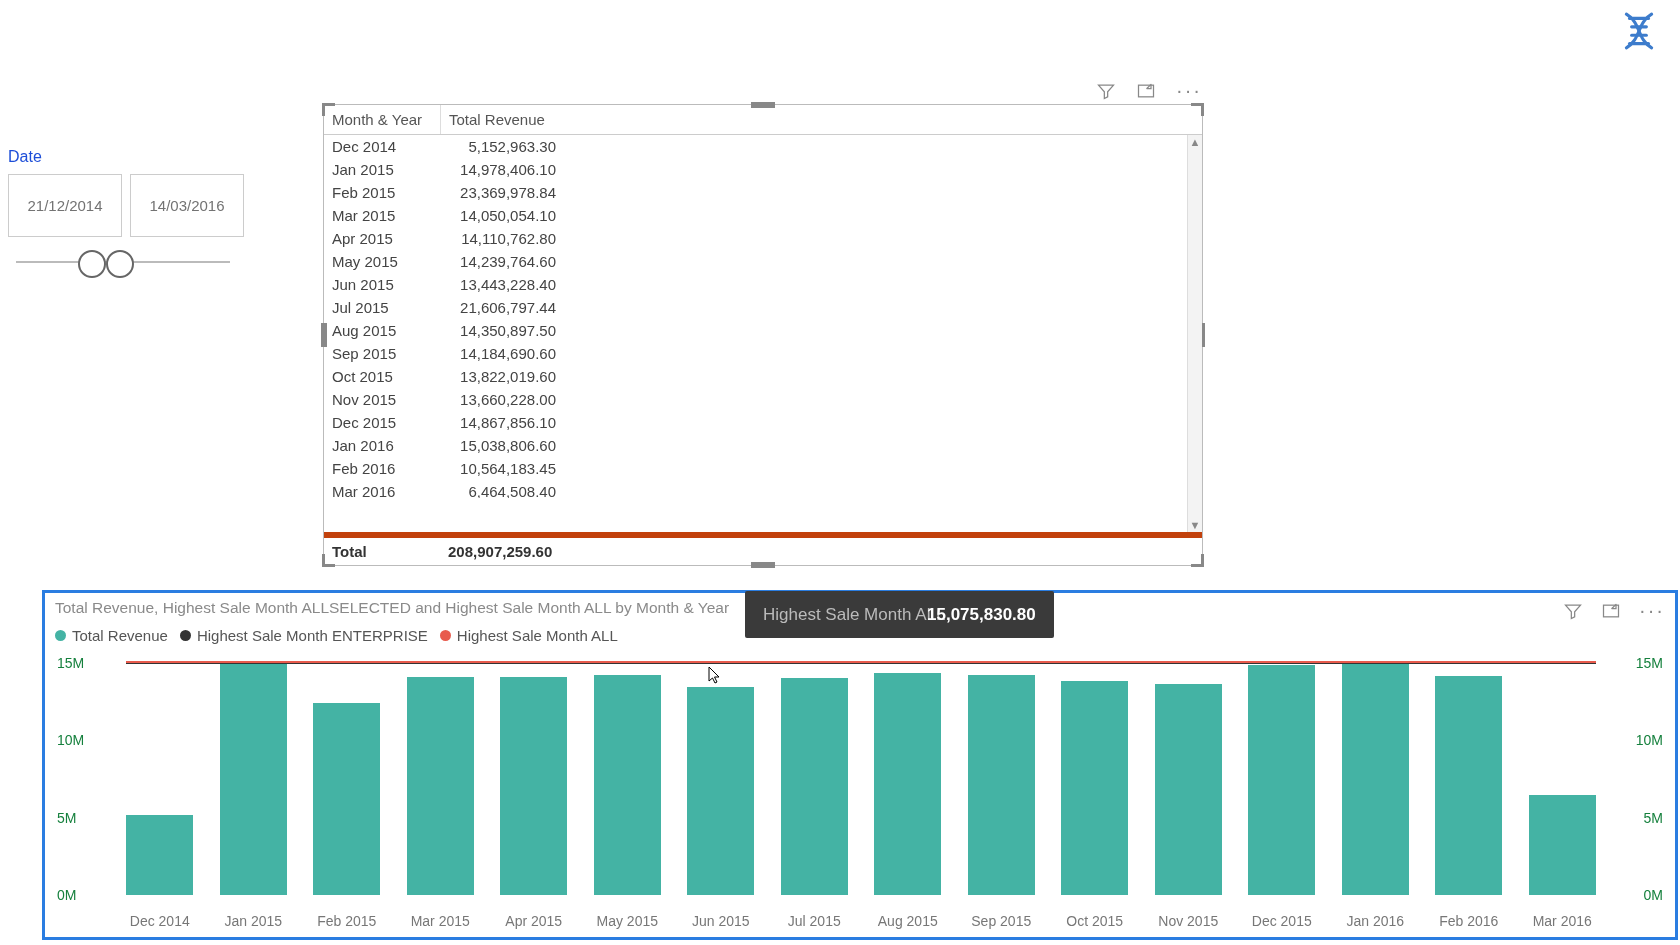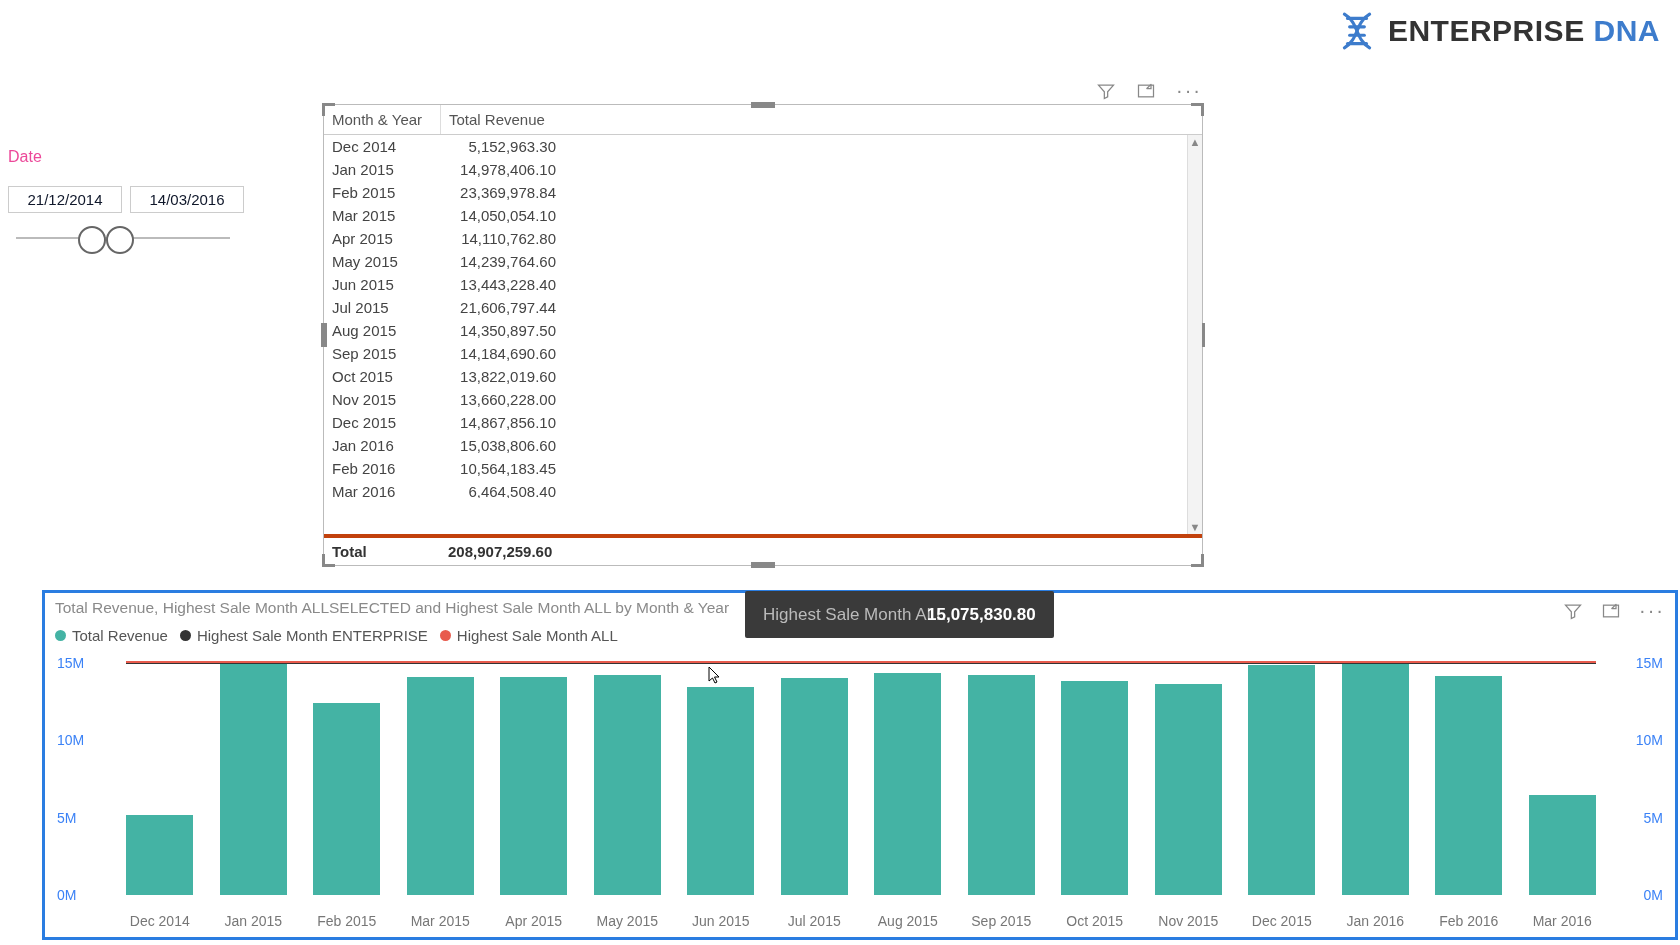--- a/index.html
+++ b/index.html
@@ -2,23 +2,23 @@
 <html><head>
 <meta charset="utf-8">
 <style>
   html,body{margin:0;padding:0;width:1680px;height:945px;background:#fff;font-family:"Segoe UI",Arial,sans-serif;color:#333;overflow:hidden}
   
   .logo{position:absolute;top:10px;right:20px;display:flex;align-items:center;gap:10px}
   .logo-text{font-size:30px;font-weight:700;letter-spacing:.5px;color:#333}
   .logo-text .dna{color:#3d7ccc;font-weight:700}
   
   .slicer{position:absolute;left:8px;top:148px;width:230px}
-  .slicer-title{font-size:16px;color:#ec4899;margin-bottom:20px}
+  .slicer-title{font-size:16px;color:#1d4ed8;margin-bottom:8px}
   .slicer-dates{display:flex;gap:8px;margin-bottom:10px}
-  .slicer-dates .box{border:1px solid #ccc;padding:4px 10px;font-size:15px;color:#0f172a;min-width:92px;text-align:center}
+  .slicer-dates .box{border:1px solid #ccc;padding:22px 10px;font-size:15px;color:#737373;min-width:92px;text-align:center}
   .slicer-track{position:relative;height:30px;margin:6px 8px 0 8px}
   .slicer-line{position:absolute;top:14px;left:0;right:0;height:2px;background:#bbb}
   .slicer-handle{position:absolute;top:3px;width:24px;height:24px;border:2.5px solid #666;border-radius:50%;background:#fff}
   
   .table-visual{position:absolute;left:323px;top:104px;width:878px;height:460px;border:1px solid #bbb}
   .table-visual .corner{position:absolute;width:10px;height:10px;border:0 solid #888}
   .table-visual .corner.tl{top:-2px;left:-2px;border-top-width:3px;border-left-width:3px}
   .table-visual .corner.tr{top:-2px;right:-2px;border-top-width:3px;border-right-width:3px}
   .table-visual .corner.bl{bottom:-2px;left:-2px;border-bottom-width:3px;border-left-width:3px}
   .table-visual .corner.br{bottom:-2px;right:-2px;border-bottom-width:3px;border-right-width:3px}
@@ -33,40 +33,40 @@
   .table-toolbar .dots{font-size:20px;letter-spacing:2px;color:#888}
   .table-inner{position:absolute;inset:0;display:flex;flex-direction:column}
   .thead{display:flex;border-bottom:1px solid #ccc;font-size:15px;color:#555}
   .thead .c1{width:100px;padding:6px 8px;border-right:1px solid #ddd}
   .thead .c2{width:108px;padding:6px 8px}
   .tbody{flex:1;overflow:hidden;position:relative}
   .trow{display:flex;font-size:15px;color:#444}
   .trow .c1{width:100px;padding:3px 8px}
   .trow .c2{width:108px;padding:3px 8px;text-align:right}
   .trow.cut{height:18px;overflow:hidden}
-  .tfoot{display:flex;border-top:4px solid #c2410c;font-size:15px;font-weight:700;color:#333}
+  .tfoot{display:flex;border-top:6px solid #c2410c;font-size:15px;font-weight:700;color:#333}
   .tfoot .c1{width:100px;padding:5px 8px}
   .tfoot .c2{width:108px;padding:5px 8px;text-align:left}
   .scrollbar{position:absolute;right:0;top:0;bottom:0;width:14px;background:#f3f3f3;border-left:1px solid #ddd}
   .scrollbar .arrow{position:absolute;left:0;right:0;height:14px;display:flex;align-items:center;justify-content:center;color:#888;font-size:11px}
   .scrollbar .arrow.up{top:0}
   .scrollbar .arrow.down{bottom:0}
   
   .chart-wrap{position:absolute;left:42px;top:590px;width:1636px;height:350px;border:3px solid #2a7de1;background:#fff;box-sizing:border-box}
   .chart-toolbar{position:absolute;top:6px;right:10px;display:flex;gap:18px;align-items:center;color:#888}
   .chart-toolbar svg{width:20px;height:20px;stroke:#888;fill:none;stroke-width:1.5}
   .chart-toolbar .dots{font-size:20px;letter-spacing:2px;color:#888}
   .chart-title{position:absolute;left:10px;top:6px;font-size:15.5px;color:#8a8a8a}
   .chart-legend{position:absolute;left:10px;top:34px;font-size:15px;color:#555;display:flex;gap:12px;align-items:center}
   .chart-legend .item{display:flex;align-items:center;gap:6px}
   .chart-legend .dot{width:11px;height:11px;border-radius:50%}
   .plot{position:absolute;left:68px;right:66px;top:62px;bottom:42px}
   .yaxis-left{position:absolute;left:12px;top:62px;bottom:42px;width:48px}
   .yaxis-right{position:absolute;right:12px;top:62px;bottom:42px;width:48px;text-align:right}
-  .ylab{position:absolute;left:0;right:0;font-size:14px;color:#3b82f6;transform:translateY(-50%)}
+  .ylab{position:absolute;left:0;right:0;font-size:14px;color:#15803d;transform:translateY(-50%)}
   .xaxis{position:absolute;left:68px;right:66px;bottom:8px;height:20px}
   .xlabel{position:absolute;bottom:0;font-size:14px;color:#777;transform:translateX(-50%);white-space:nowrap}
   .bar{position:absolute;bottom:0;background:#44b3a4}
   .hline{position:absolute;left:0;right:0;height:2.5px}
   .tooltip{position:absolute;background:#3a3a3a;color:#ddd;padding:10px 18px;font-size:17px;border-radius:2px;line-height:1.6;white-space:nowrap}
   .tooltip .lab{color:#bbb;margin-right:8px;text-align:right;display:inline-block}
   .tooltip .val{color:#fff;font-weight:700}
   .cursor{position:absolute;width:14px;height:18px}
 </style>
 </head>
@@ -76,24 +76,20 @@
   <svg width="42" height="42" viewBox="0 0 40 40">
     <g stroke="#3d7ccc" stroke-width="3" fill="none" stroke-linecap="round">
       <path d="M8 4 C22 12,18 28,32 36"></path>
       <path d="M32 4 C18 12,22 28,8 36"></path>
       <line x1="11" y1="8" x2="29" y2="8"></line>
       <line x1="13" y1="16" x2="27" y2="16"></line>
       <line x1="13" y1="24" x2="27" y2="24"></line>
       <line x1="11" y1="32" x2="29" y2="32"></line>
     </g>
   </svg>
-  <div class="logo-text">
-    <span>ENTERPRISE</span>
-    <span class="dna">DNA</span>
-  </div>
 </div>
 
 <div class="slicer">
   <div class="slicer-title">Date</div>
   <div class="slicer-dates">
     <div class="box">21/12/2014</div>
     <div class="box">14/03/2016</div>
   </div>
   <div class="slicer-track">
     <div class="slicer-line"></div>

